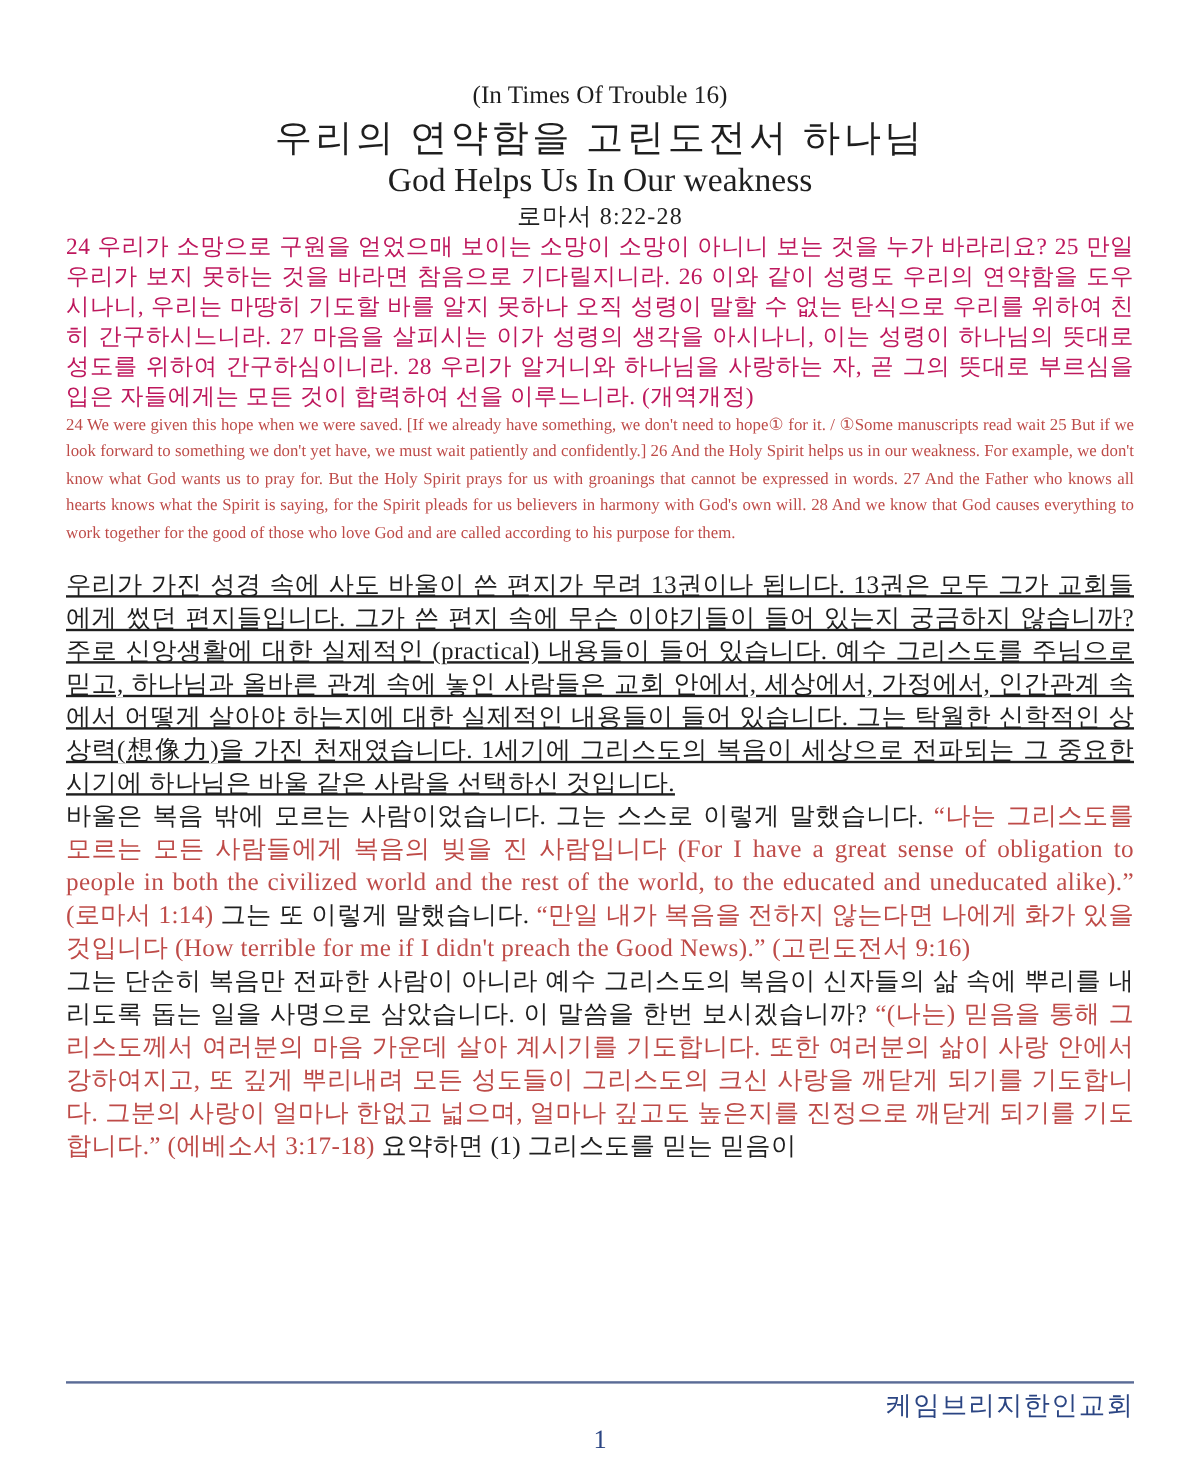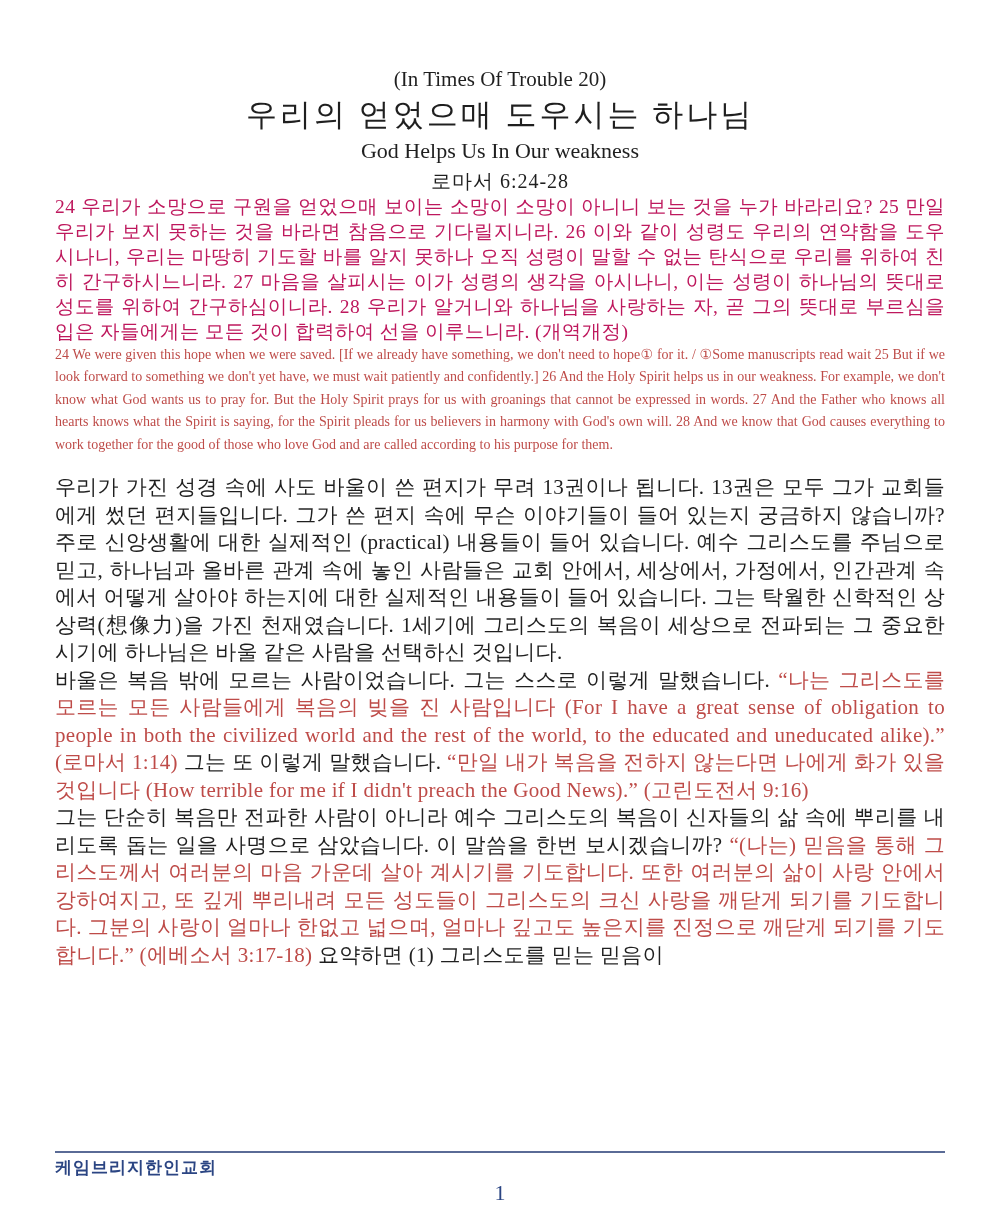--- a/index.html
+++ b/index.html
@@ -10,58 +10,58 @@
     font-family: "Liberation Serif", "DejaVu Serif", serif;
     color: #1f1f1f;
   }
   .page {
     position: absolute;
     left: 55px; right: 55px; top: 66px;
   }
   .doc-header { text-align: center; }
   .series-line { font-size: 21px; line-height: 26px; }
   .doc-title   { font-size: 31px; line-height: 38px; margin-top: 4px; letter-spacing: 3px; font-weight: normal; }
-  .doc-subtitle{ font-size: 22px; line-height: 29px; margin-top: 2px; }
+  .doc-subtitle{ font-size: 28px; line-height: 29px; margin-top: 2px; }
   .doc-ref     { font-size: 20px; line-height: 26px; margin-top: 3px; letter-spacing: 1px; }
 
   p.para { margin: 0; text-align: justify; }
   .scripture-kr { margin-top: 12px; font-size: 19.5px; line-height: 25px; letter-spacing: 0.4px; }
   .scripture-en { margin-top: 13px; font-size: 14px; line-height: 22.4px; }
   .body-kr      { margin-top: 31px; font-size: 21px;  line-height: 27.5px; letter-spacing: 0.3px; }
-  .body-kr.first { margin-top: 18px; }
+  .body-kr.first { margin-top: 18px; text-decoration: underline; }
 
   .doc-footer {
     position: absolute;
     left: 55px; right: 55px;
     top: 1151px;
     border-top: 2px solid #5a6b96;
   }
   .church-name {
-    text-align: left;
-    font-size: 17px;
-    font-weight: bold;
+    text-align: right;
+    font-size: 22px;
+    font-weight: normal;
     letter-spacing: 1px;
     margin-top: 3px;
   }
   .page-number {
     text-align: center;
     font-size: 22px;
     margin-top: 1px;
   }
 </style>
 </head>
 <body>
 
 <div class="page">
 
   <div class="doc-header">
-    <div class="series-line">(In Times Of Trouble 20)</div>
-    <div class="doc-title">우리의 얻었으매 도우시는 하나님</div>
+    <div class="series-line">(In Times Of Trouble 16)</div>
+    <div class="doc-title">우리의 연약함을 고린도전서 하나님</div>
     <div class="doc-subtitle">God Helps Us In Our weakness</div>
-    <div class="doc-ref">로마서 6:24-28</div>
+    <div class="doc-ref">로마서 8:22-28</div>
   </div>
 
   <p class="para scripture-kr"><span style="color: #be185d;">24 우리가 소망으로 구원을 얻었으매 보이는 소망이 소망이 아니니 보는 것을 누가 바라리요? 25 만일 우리가 보지 못하는 것을 바라면 참음으로 기다릴지니라. 26 이와 같이 성령도 우리의 연약함을 도우시나니, 우리는 마땅히 기도할 바를 알지 못하나 오직 성령이 말할 수 없는 탄식으로 우리를 위하여 친히 간구하시느니라. 27 마음을 살피시는 이가 성령의 생각을 아시나니, 이는 성령이 하나님의 뜻대로 성도를 위하여 간구하심이니라. 28 우리가 알거니와 하나님을 사랑하는 자, 곧 그의 뜻대로 부르심을 입은 자들에게는 모든 것이 합력하여 선을 이루느니라. (개역개정)</span></p>
   <p class="para scripture-en"><span style="color: rgb(190, 75, 72);">24 We were given this hope when we were saved. [If we already have something, we don't need to hope① for it. / ①Some manuscripts read wait 25 But if we look forward to something we don't yet have, we must wait patiently and confidently.] 26 And the Holy Spirit helps us in our weakness. For example, we don't know what God wants us to pray for. But the Holy Spirit prays for us with groanings that cannot be expressed in words. 27 And the Father who knows all hearts knows what the Spirit is saying, for the Spirit pleads for us believers in harmony with God's own will. 28 And we know that God causes everything to work together for the good of those who love God and are called according to his purpose for them.</span></p>
   <p class="para body-kr first"><span style="color: rgb(31, 31, 31);">우리가 가진 성경 속에 사도 바울이 쓴 편지가 무려 13권이나 됩니다. 13권은 모두 그가 교회들에게 썼던 편지들입니다. 그가 쓴 편지 속에 무슨 이야기들이 들어 있는지 궁금하지 않습니까? 주로 신앙생활에 대한 실제적인 (practical) 내용들이 들어 있습니다. 예수 그리스도를 주님으로 믿고, 하나님과 올바른 관계 속에 놓인 사람들은 교회 안에서, 세상에서, 가정에서, 인간관계 속에서 어떻게 살아야 하는지에 대한 실제적인 내용들이 들어 있습니다. 그는 탁월한 신학적인 상상력(想像力)을 가진 천재였습니다. 1세기에 그리스도의 복음이 세상으로 전파되는 그 중요한 시기에 하나님은 바울 같은 사람을 선택하신 것입니다.</span></p>
   <p class="para body-kr"><span style="color: rgb(31, 31, 31);">바울은 복음 밖에 모르는 사람이었습니다. 그는 스스로 이렇게 말했습니다. </span><span style="color: rgb(190, 75, 72);">“나는 그리스도를 모르는 모든 사람들에게 복음의 빚을 진 사람입니다 (For I have a great sense of obligation to people in both the civilized world and the rest of the world, to the educated and uneducated alike).” (로마서 1:14) </span><span style="color: rgb(31, 31, 31);">그는 또 이렇게 말했습니다. </span><span style="color: rgb(190, 75, 72);">“만일 내가 복음을 전하지 않는다면 나에게 화가 있을 것입니다 (How terrible for me if I didn't preach the Good News).” (고린도전서 9:16)</span></p>
   <p class="para body-kr"><span style="color: rgb(31, 31, 31);">그는 단순히 복음만 전파한 사람이 아니라 예수 그리스도의 복음이 신자들의 삶 속에 뿌리를 내리도록 돕는 일을 사명으로 삼았습니다. 이 말씀을 한번 보시겠습니까? </span><span style="color: rgb(190, 75, 72);">“(나는) 믿음을 통해 그리스도께서 여러분의 마음 가운데 살아 계시기를 기도합니다. 또한 여러분의 삶이 사랑 안에서 강하여지고, 또 깊게 뿌리내려 모든 성도들이 그리스도의 크신 사랑을 깨닫게 되기를 기도합니다. 그분의 사랑이 얼마나 한없고 넓으며, 얼마나 깊고도 높은지를 진정으로 깨닫게 되기를 기도합니다.” (에베소서 3:17-18) </span><span style="color: rgb(31, 31, 31);">요약하면 (1) 그리스도를 믿는 믿음이</span></p>
 
 </div>
 

